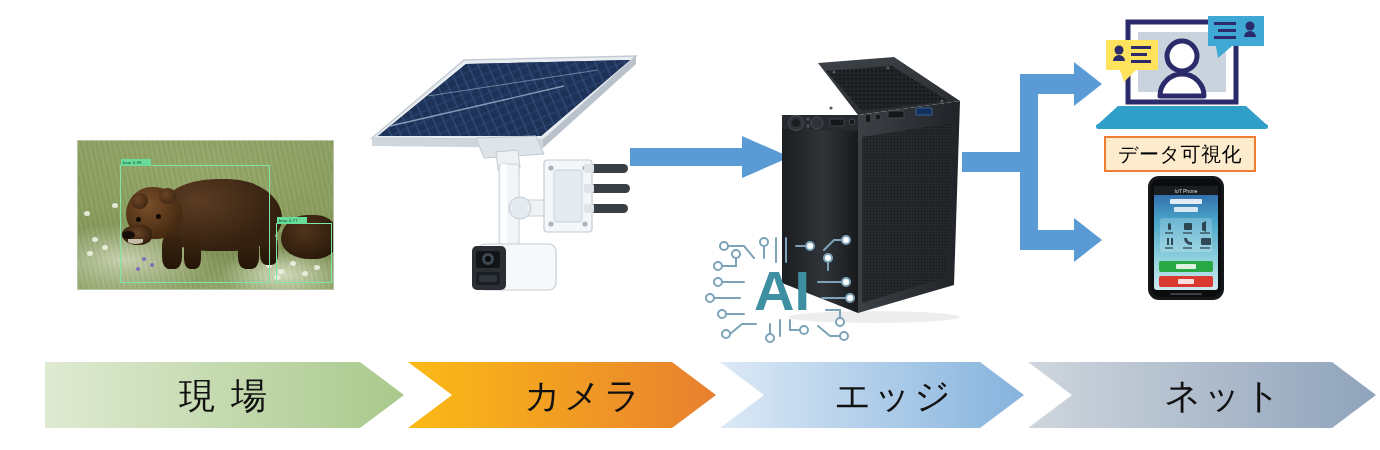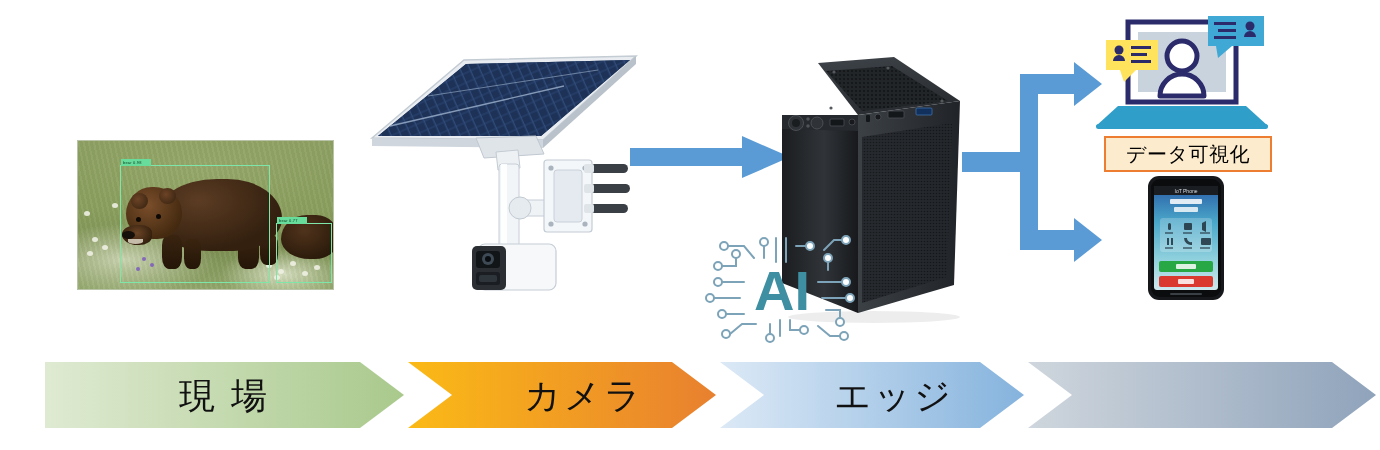--- a/index.html
+++ b/index.html
@@ -125,21 +125,21 @@
   .label-box{
     box-sizing:border-box;
     border:2px solid #ED7D31;
     background:#FDEBCD;
     color:#000;
     display:flex;align-items:center;justify-content:center;
     font-size:20px;
     letter-spacing:.5px;
     font-family:"Liberation Sans","DejaVu Sans",sans-serif;
   }
-  #label-dataviz{left:1104px;top:136px;width:168px;height:36px;text-align:right;}
+  #label-dataviz{left:1104px;top:136px;width:152px;height:36px;text-align:right;}
   #label-alert{left:1104px;top:306px;width:152px;height:36px;}
 
   
   #process-bar{left:0;top:358px;width:1124px;height:74px;}
   .chev-text{
     position:absolute;
     color:#111;
     font-size:36px;
     font-weight:400;
     letter-spacing:3px;
@@ -487,15 +487,16 @@
 
       <polygon points="408,4 672,4 716,37 672,70 408,70 452,37" fill="url(#g-camera)"></polygon>
 
       <polygon points="720,4 980,4 1024,37 980,70 720,70 764,37" fill="url(#g-edge)"></polygon>
 
       <polygon points="1028,4 1332,4 1376,37 1332,70 1028,70 1072,37" fill="url(#g-net)"></polygon>
     </svg>
     <div class="chev-text" style="left:45px;top:14px;width:359px">現 場</div>
     <div class="chev-text" style="left:764px;top:14px;width:260px">エッジ</div>
     <div class="chev-text" style="left:452px;top:14px;width:264px">カメラ</div>
+    <div class="chev-text" style="left:1072px;top:14px;width:304px">ネット</div>
   </div>
 
 </div>
 
 </body></html>

